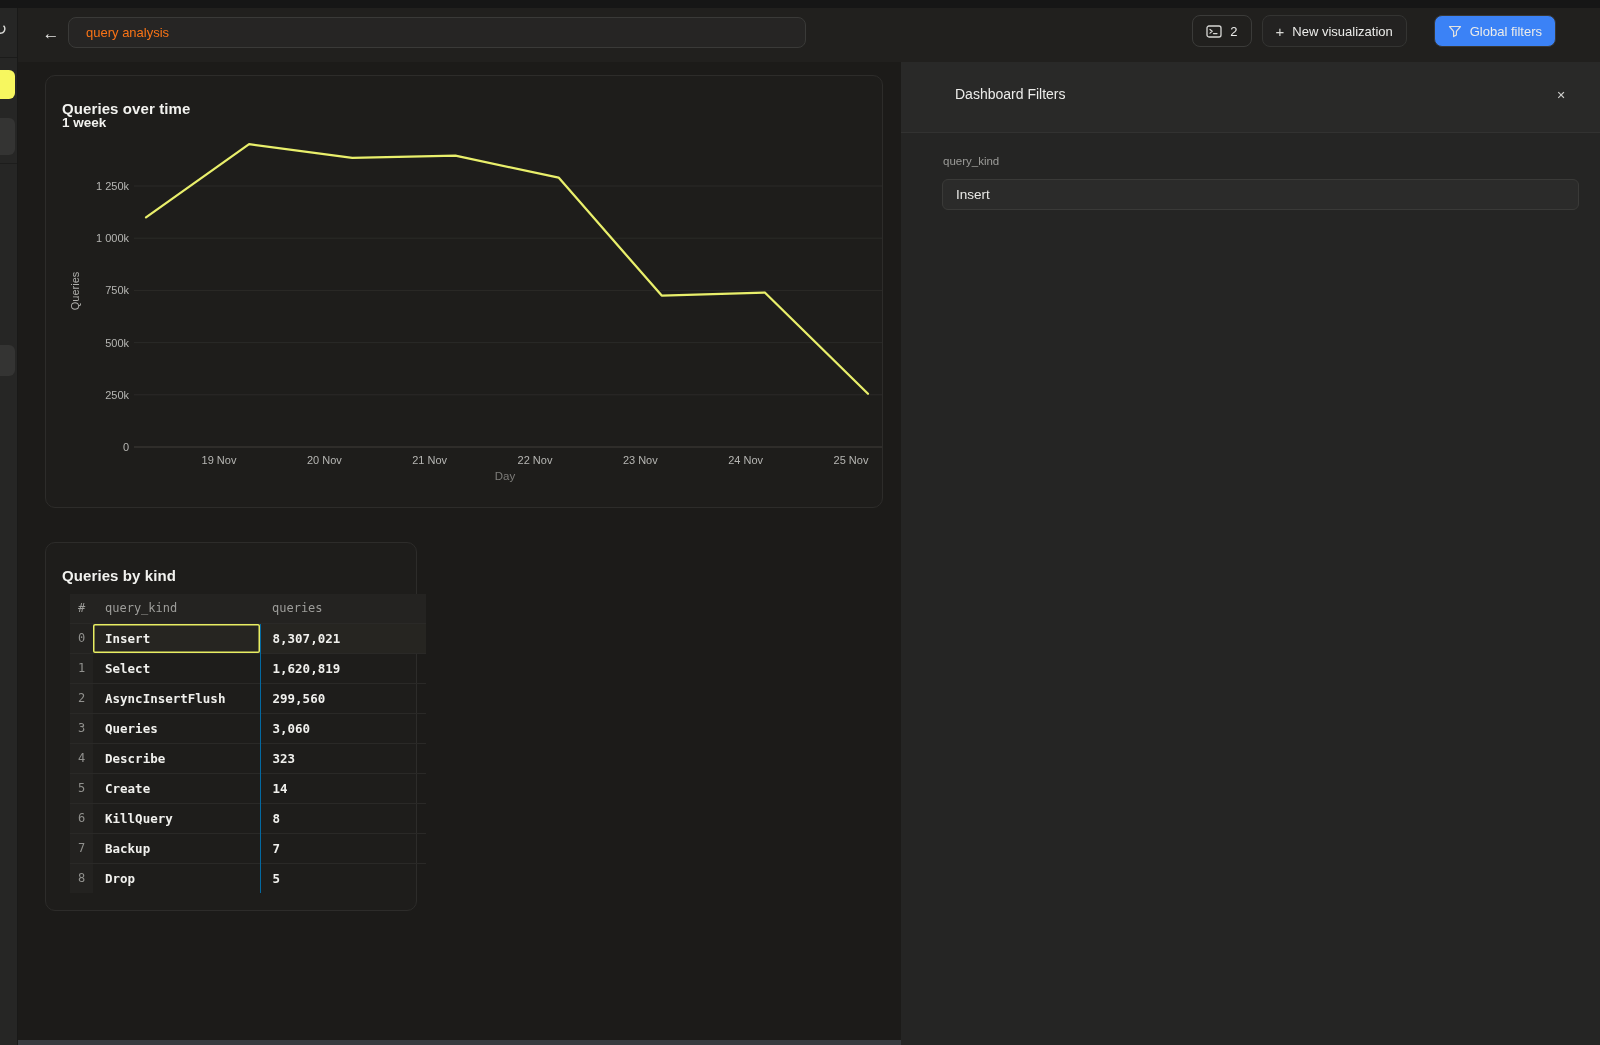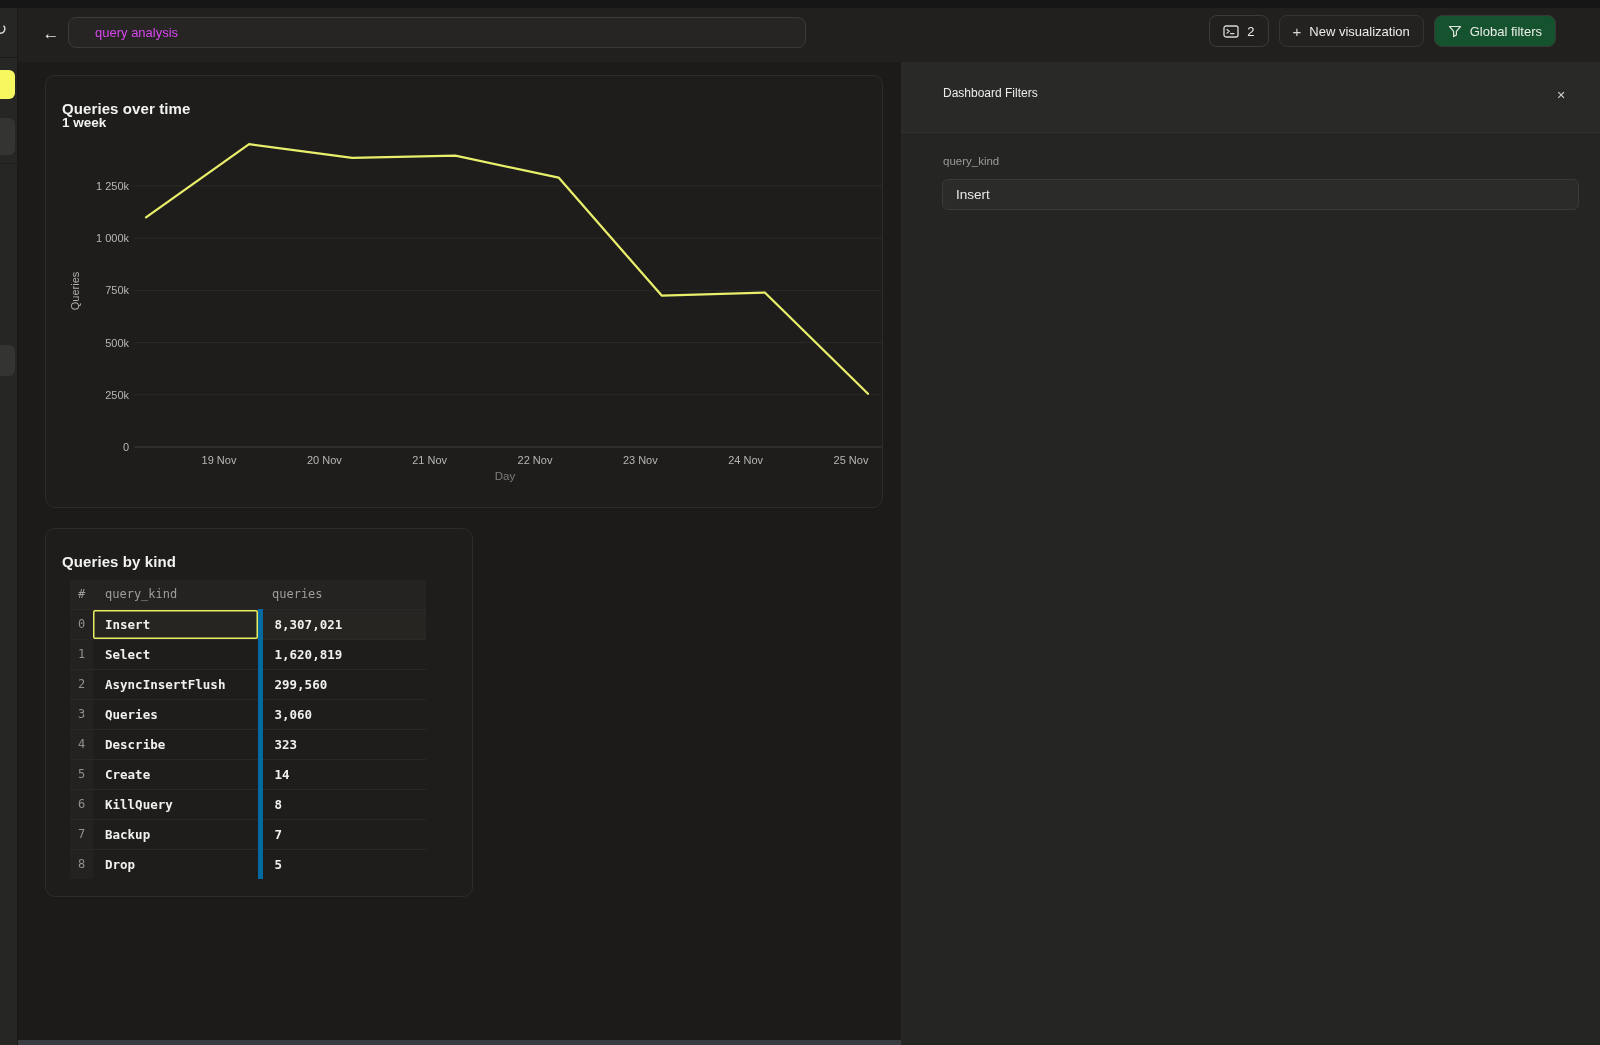--- a/index.html
+++ b/index.html
@@ -17,54 +17,54 @@
   .sidebar-refresh { position: absolute; left: -7px; top: 11px; font-size: 17px; color: #d9d9d6; }
   .side-item { position: absolute; left: -8px; width: 23px; border-radius: 6px; }
   .side-item.active { top: 62px; height: 29px; background: #f7f75f; }
   .side-item.g1 { top: 110px; height: 37px; background: #343433; }
   .side-item.g2 { top: 337px; height: 31px; background: #343433; }
   .sidebar-divider { position: absolute; left: 0; top: 155px; width: 18px; height: 1px; background: #1d1d1c; }
 
   
   .toolbar { position: absolute; left: 18px; top: 8px; width: 1582px; height: 54px; background: #21201e; }
   .back-btn { position: absolute; left: 18px; top: 11px; width: 30px; height: 30px; background: none; border: none; color: #e4e4e1; font-size: 17px; cursor: pointer; font-family: "Liberation Sans", sans-serif; }
-  .title-input { position: absolute; left: 50px; top: 9px; width: 738px; height: 31px; background: #262524; border: 1px solid #3a3a38; border-radius: 8px; color: #d946ef; font-size: 13px; padding: 0 26px; font-family: "Liberation Sans", sans-serif; outline: none; }
+  .title-input { position: absolute; left: 50px; top: 9px; width: 738px; height: 31px; background: #262524; border: 1px solid #3a3a38; border-radius: 8px; color: #f97316; font-size: 13px; padding: 0 17px; font-family: "Liberation Sans", sans-serif; outline: none; }
   .toolbar-right { position: absolute; right: 44px; top: 7px; display: flex; gap: 10px; }
   .tb-btn { height: 32px; display: flex; align-items: center; gap: 8px; border-radius: 8px; font-size: 13px; color: #ececea; background: transparent; border: 1px solid #3b3b39; padding: 0 13px; cursor: pointer; font-family: "Liberation Sans", sans-serif; white-space: nowrap; }
   .tb-btn.filled { background: #232221; border: 1px solid #343432; }
-  .tb-btn.light { background: #14532d; border: 1px solid #373735; }
+  .tb-btn.light { background: #3b82f6; border: 1px solid #373735; margin-left: 17px; }
   .tb-btn svg { display: block; }
   .plus-glyph { font-size: 15px; color: #d8d8d5; line-height: 1; }
 
   
   .main { position: absolute; left: 18px; top: 62px; width: 883px; height: 983px; background: #1c1b19; }
   .card { position: absolute; background: #1e1d1b; border: 1px solid #2d2c2a; border-radius: 10px; }
   .card-chart { left: 27px; top: 13px; width: 838px; height: 433px; }
-  .card-table { left: 27px; top: 466px; width: 428px; height: 369px; }
+  .card-table { left: 27px; top: 480px; width: 372px; height: 369px; }
   .card-title { position: absolute; left: 16px; top: 16px; font-size: 15px; font-weight: 700; color: #f2f2ef; letter-spacing: .1px; margin-top: 8px; }
   .card-subtitle { position: absolute; left: 16px; top: 39px; font-size: 13.5px; font-weight: 700; color: #f2f2ef; }
   .chart-svg { position: absolute; left: 0; top: 0; }
   .bottom-strip { position: absolute; left: 0; bottom: 0; width: 883px; height: 5px; background: #383b3f; }
 
   
   .qtable { position: absolute; left: 24px; top: 51px; width: 356px; border-collapse: collapse; table-layout: fixed; font-family: "DejaVu Sans Mono", monospace; }
   .qtable col.c-idx { width: 23px; } .qtable col.c-kind { width: 167px; } .qtable col.c-q { width: 166px; }
   .qtable th { background: #242321; color: #9d9d9a; font-weight: 400; font-size: 12px; height: 29px; text-align: left; padding: 0 0 0 12px; }
   .qtable th.idx { text-align: center; padding: 0; }
   .qtable td { height: 30px; border-top: 1px solid #2a2927; font-size: 12.5px; font-weight: 700; color: #f0f0ed; padding: 0 0 0 12px; }
   .qtable td.idx { background: #232220; color: #90908d; font-weight: 400; font-size: 12px; text-align: center; padding: 0; }
-  .qtable td.qty { border-left: 5px solid #0369a1; }
+  .qtable td.qty { border-left: 1px solid #0369a1; }
   .qtable tr.selected-row td { background: #262521; }
   .qtable tr.selected-row td.idx { background: #232220; }
   .qtable td.selected-cell { box-shadow: inset 0 0 0 1.5px #e8ee62; border-radius: 2px; }
 
   
   .panel { position: absolute; left: 901px; top: 62px; width: 699px; height: 983px; background: #252524; }
   .panel-header { position: absolute; left: 0; top: 0; width: 699px; height: 71px; background: #292928; border-bottom: 1px solid #323231; }
-  .panel-title { position: absolute; left: 42px; top: 24px; font-size: 12px; font-weight: 500; color: #ececea; }
+  .panel-title { position: absolute; left: 54px; top: 24px; font-size: 14px; font-weight: 500; color: #ececea; }
   .panel-close { position: absolute; right: 28px; top: 22px; width: 22px; height: 22px; background: none; border: none; color: #cfcfcd; font-size: 11px; cursor: pointer; font-family: "Liberation Sans", sans-serif; }
   .field-label { position: absolute; left: 42px; top: 93px; font-size: 11.5px; color: #9b9b98; }
   .field-input { position: absolute; left: 41px; top: 117px; width: 637px; height: 31px; background: #2b2b2a; border: 1px solid #3a3a38; border-radius: 6px; color: #e9e9e6; font-size: 13.5px; padding: 0 13px; font-family: "Liberation Sans", sans-serif; outline: none; }
 </style>
 </head>
 <body>
 
 <div class="stage">
 
   <div class="top-strip"></div>

